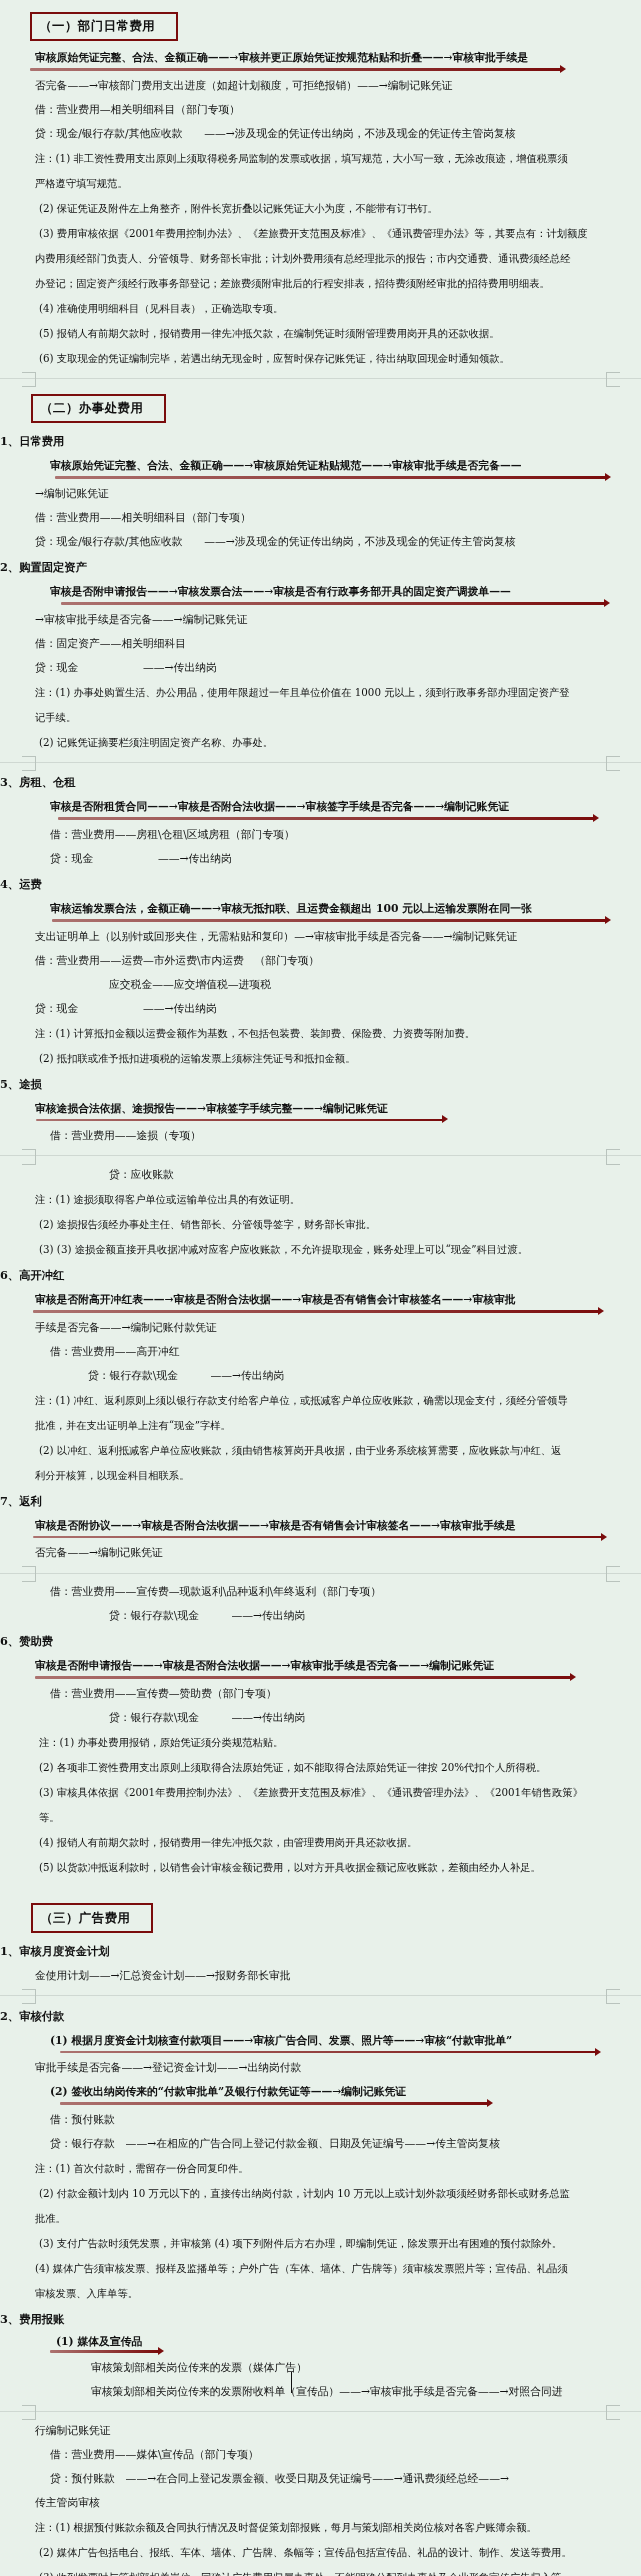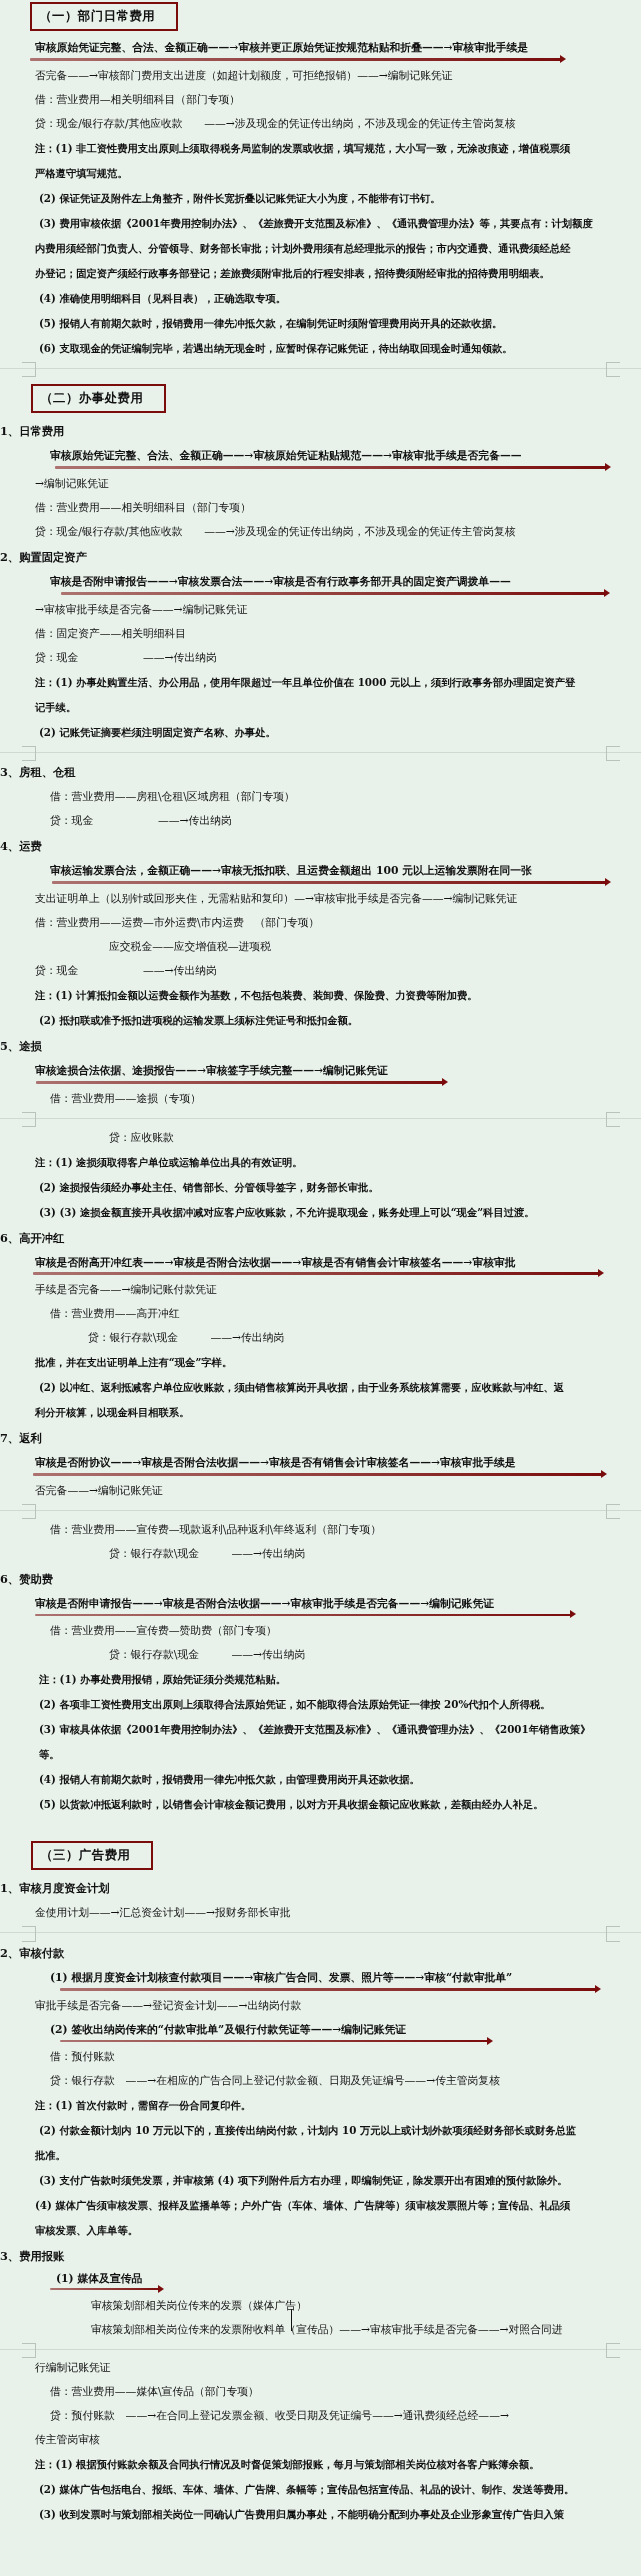--- a/index.html
+++ b/index.html
@@ -16,21 +16,21 @@
     padding: 4.1px 20.6px 4.1px 7.2px;
     font-size: 12.4px;
     font-weight: bold;
     margin: 8.2px 0 5.2px 31px;
     letter-spacing: 0.5px;
   }
   .line { font-size: 10.8px; line-height: 24px; padding-left: 35px; padding-right: 41px; white-space: nowrap; }
   .line.i1 { padding-left: 50px; }
   .line.i2 { padding-left: 109px; }
   .line.i3 { padding-left: 88px; }
-  .note { font-size: 10.3px; font-weight: bold; line-height: 25px; padding-left: 35px; padding-right: 41px; }
+  .note { font-size: 10.3px; font-weight: normal; line-height: 25px; padding-left: 35px; padding-right: 41px; }
   .note.i { padding-left: 39px; }
   .sub-head { font-size: 11.3px; font-weight: bold; line-height: 26px; }
   .flow { position: relative; padding-bottom: 3.1px; font-weight: bold; }
   .flow-arrow {
     position: relative; height: 2.6px; margin-top: -2.1px;
     background: linear-gradient(90deg, rgba(122,12,12,0.55), #7a0c0c);
     border-radius: 1px;
   }
   .flow-arrow::after {
     content: ""; position: absolute; right: -5.2px; top: -3.1px;
@@ -45,21 +45,21 @@
   .spacer { height: 15.5px; }
   .sub-label { font-size: 10.8px; line-height: 20.6px; padding-left: 56px; }
   .connector { position: absolute; width: 0.5px; background: #111; }
 </style>
 </head>
 <body>
 
 <div class="page">
 
   
-  <div class="section-box" style="margin-top:2px;margin-left:30px;padding-right:20.6px;">（一）部门日常费用</div>
+  <div class="section-box" style="margin-top:12px;margin-left:30px;padding-right:20.6px;">（一）部门日常费用</div>
   <div class="flow">
     <div class="line">审核原始凭证完整、合法、金额正确——→审核并更正原始凭证按规范粘贴和折叠——→审核审批手续是</div>
     <div class="flow-arrow" style="margin-left:30px;width:531px;"></div>
   </div>
   <div class="line">否完备——→审核部门费用支出进度（如超计划额度，可拒绝报销）——→编制记账凭证</div>
   <div class="line">借：营业费用—相关明细科目（部门专项）</div>
   <div class="line">贷：现金/银行存款/其他应收款　　——→涉及现金的凭证传出纳岗，不涉及现金的凭证传主管岗复核</div>
   <div class="note">注：(1) 非工资性费用支出原则上须取得税务局监制的发票或收据，填写规范，大小写一致，无涂改痕迹，增值税票须</div>
   <div class="note">严格遵守填写规范。</div>
   <div class="note i">(2) 保证凭证及附件左上角整齐，附件长宽折叠以记账凭证大小为度，不能带有订书钉。</div>
@@ -92,20 +92,24 @@
   <div class="line">→审核审批手续是否完备——→编制记账凭证</div>
   <div class="line">借：固定资产——相关明细科目</div>
   <div class="line">贷：现金　　　　　　——→传出纳岗</div>
   <div class="note">注：(1) 办事处购置生活、办公用品，使用年限超过一年且单位价值在 1000 元以上，须到行政事务部办理固定资产登</div>
   <div class="note">记手续。</div>
   <div class="note i">(2) 记账凭证摘要栏须注明固定资产名称、办事处。</div>
 
   <div class="page-sep"></div>
 
   <div class="sub-head">3、房租、仓租</div>
+  <div class="flow">
+    <div class="line i1">审核是否附租赁合同——→审核是否附合法收据——→审核签字手续是否完备——→编制记账凭证</div>
+    <div class="flow-arrow" style="margin-left:58px;width:536px;"></div>
+  </div>
   <div class="line i1">借：营业费用——房租\仓租\区域房租（部门专项）</div>
   <div class="line i1">贷：现金　　　　　　——→传出纳岗</div>
 
   <div class="sub-head">4、运费</div>
   <div class="flow">
     <div class="line i1">审核运输发票合法，金额正确——→审核无抵扣联、且运费金额超出 100 元以上运输发票附在同一张</div>
     <div class="flow-arrow" style="margin-left:52px;width:554px;"></div>
   </div>
   <div class="line">支出证明单上（以别针或回形夹住，无需粘贴和复印）—→审核审批手续是否完备——→编制记账凭证</div>
   <div class="line">借：营业费用——运费—市外运费\市内运费　（部门专项）</div>
@@ -127,20 +131,21 @@
   <div class="note i">(3) (3) 途损金额直接开具收据冲减对应客户应收账款，不允许提取现金，账务处理上可以“现金”科目过渡。</div>
 
   <div class="sub-head">6、高开冲红</div>
   <div class="flow">
     <div class="line">审核是否附高开冲红表——→审核是否附合法收据——→审核是否有销售会计审核签名——→审核审批</div>
     <div class="flow-arrow" style="margin-left:33px;width:566px;"></div>
   </div>
   <div class="line">手续是否完备——→编制记账付款凭证</div>
   <div class="line i1">借：营业费用——高开冲红</div>
   <div class="line i3">贷：银行存款\现金　　　——→传出纳岗</div>
+  <div class="note">注：(1) 冲红、返利原则上须以银行存款支付给客户单位，或抵减客户单位应收账款，确需以现金支付，须经分管领导</div>
   <div class="note">批准，并在支出证明单上注有“现金”字样。</div>
   <div class="note i">(2) 以冲红、返利抵减客户单位应收账款，须由销售核算岗开具收据，由于业务系统核算需要，应收账款与冲红、返</div>
   <div class="note">利分开核算，以现金科目相联系。</div>
 
   <div class="sub-head">7、返利</div>
   <div class="flow">
     <div class="line">审核是否附协议——→审核是否附合法收据——→审核是否有销售会计审核签名——→审核审批手续是</div>
     <div class="flow-arrow" style="margin-left:33px;width:569px;"></div>
   </div>
   <div class="line">否完备——→编制记账凭证</div>

